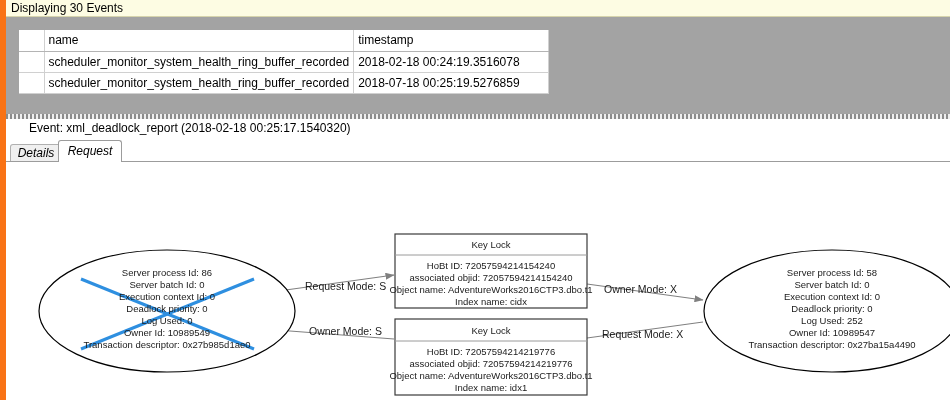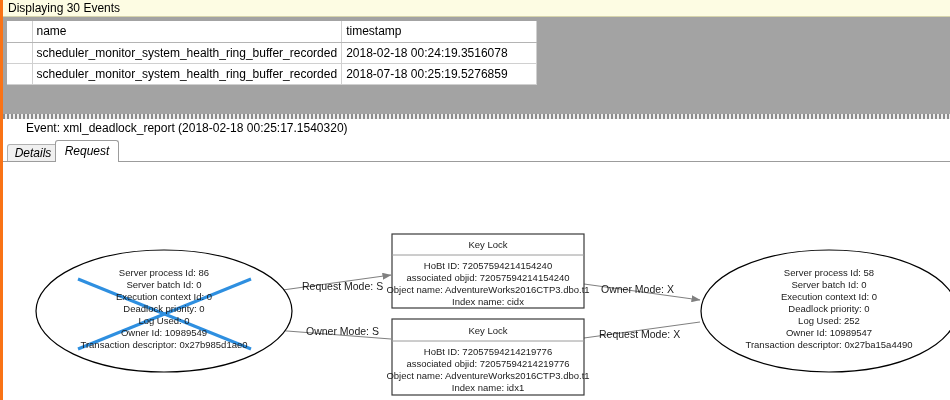--- a/index.html
+++ b/index.html
@@ -14,21 +14,21 @@
     overflow: hidden;
     font-family: "Liberation Sans", sans-serif;
     font-size: 12px;
     color: #000000;
   }
   #app {
     position: relative;
     width: 950px;
     height: 400px;
     box-sizing: border-box;
-    border-left: 3px solid #f97316;
+    border-left: 6px solid #f97316;
   }
 
   
   .grid-wrap {
     position: absolute;
     left: 0; top: 0;
     width: 950px;
     height: 119px;
     background: #a3a3a3;
     box-sizing: border-box;
@@ -41,21 +41,21 @@
     line-height: 17px;
     font-size: 12px;
     color: #000;
     box-sizing: border-box;
     width: 950px;
   }
   table.events {
     border-collapse: collapse;
     table-layout: fixed;
     background: #fff;
-    margin: 4px;
+    margin: 13px;
   }
   table.events th, table.events td {
     border: 1px solid #d0d0d0;
     border-top: none;
     border-left: none;
     height: 21px;
     padding: 0 4px;
     font-weight: normal;
     font-size: 12px;
     text-align: left;

